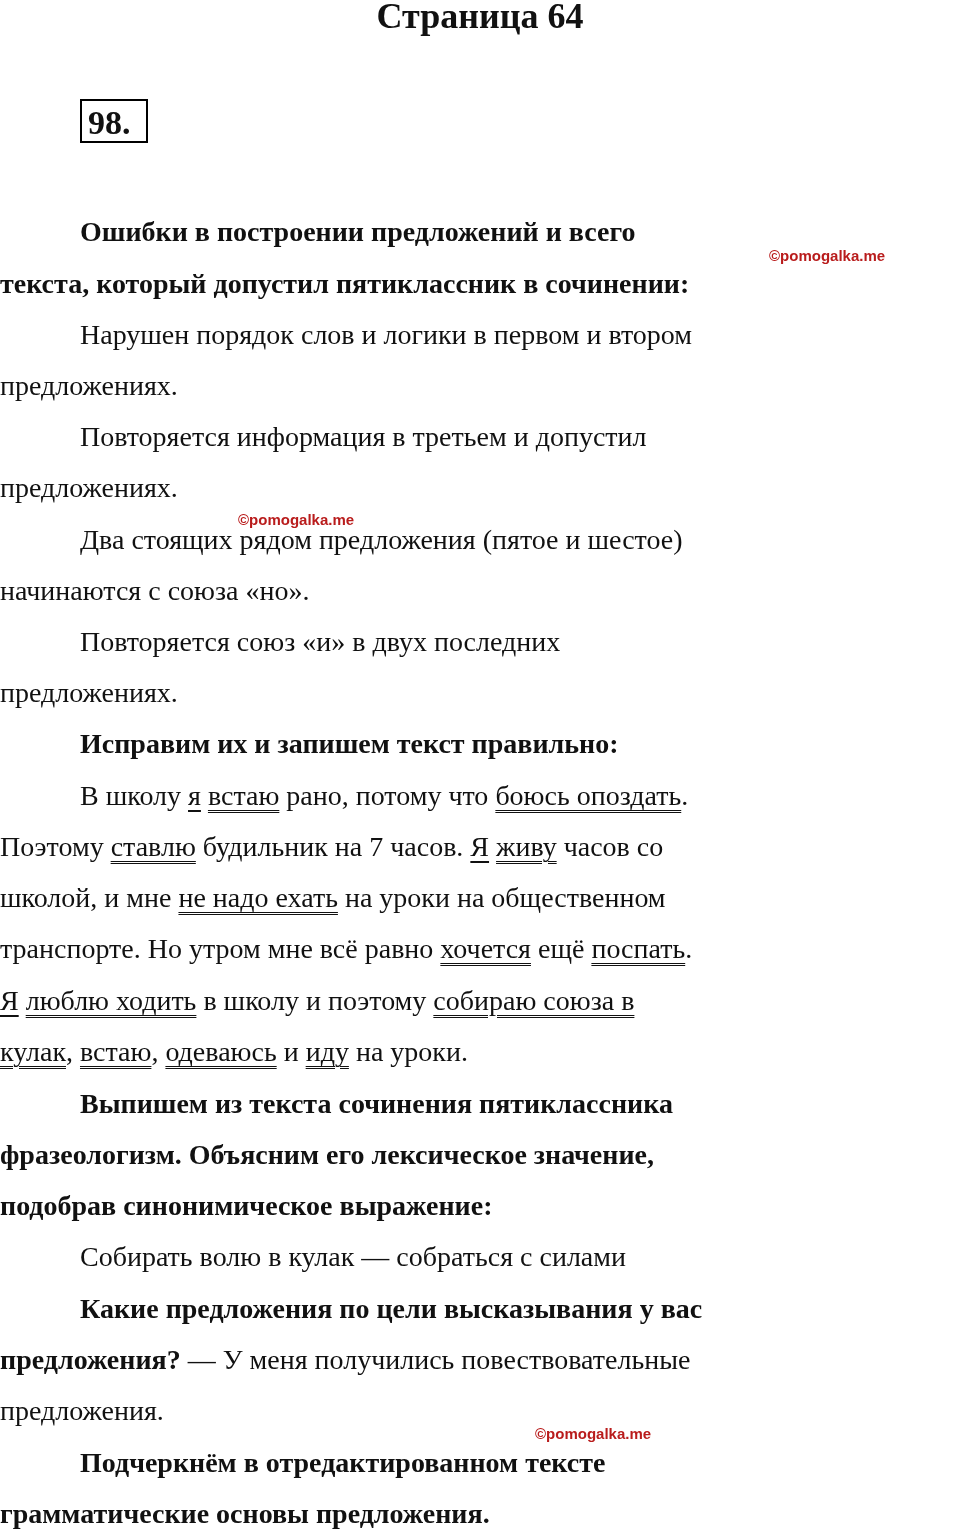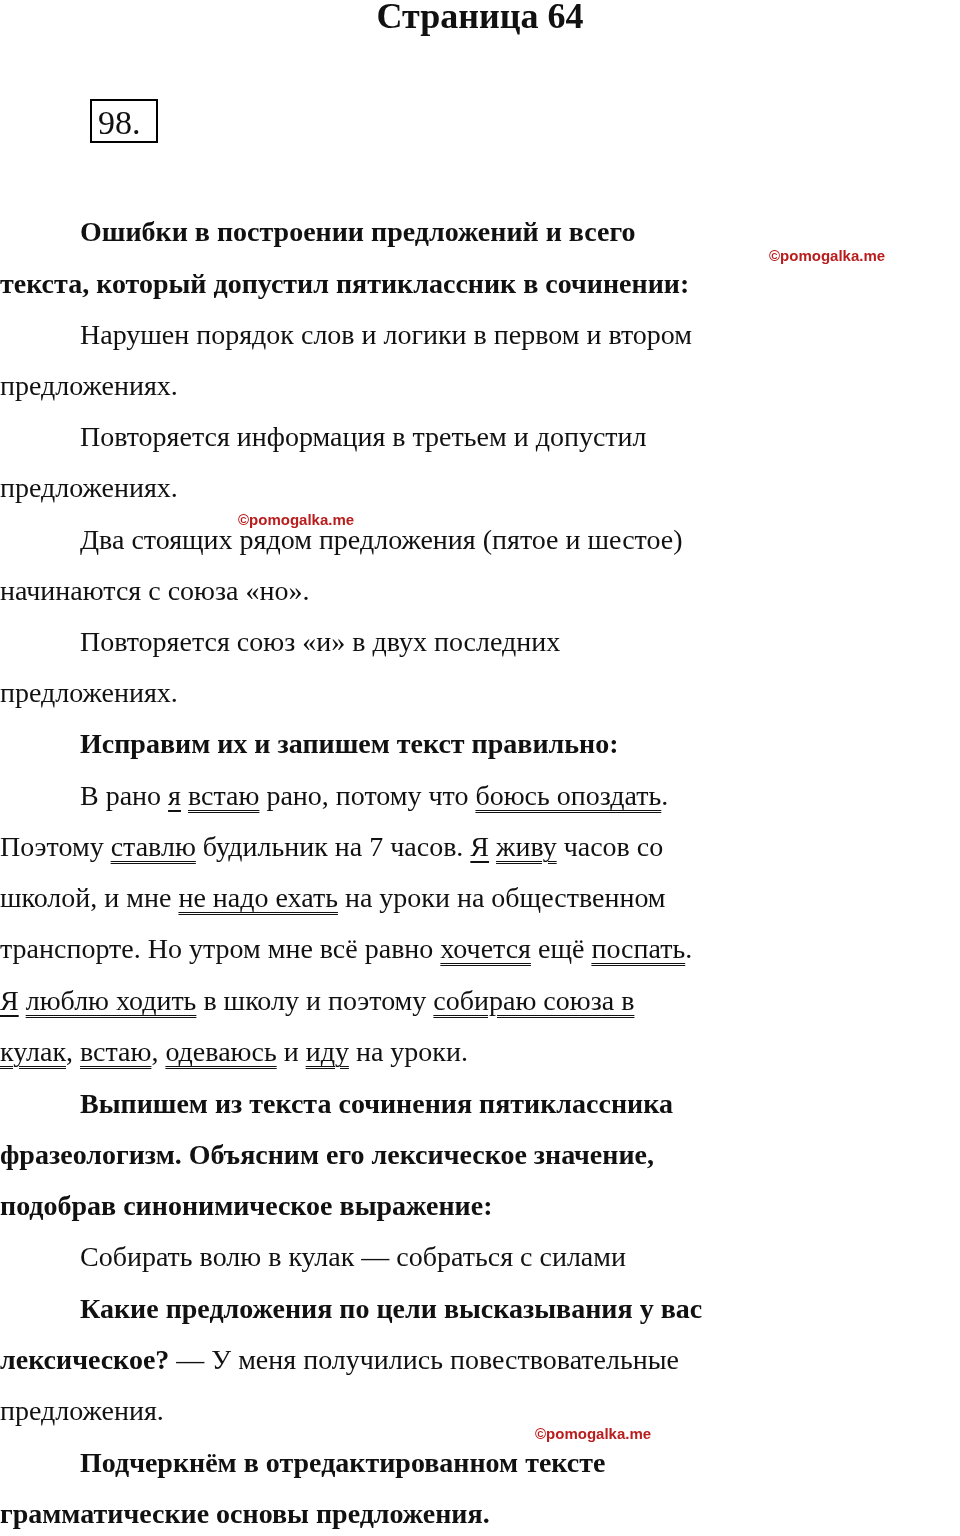--- a/index.html
+++ b/index.html
@@ -4,22 +4,22 @@
 <style>
   html, body { margin: 0; padding: 0; background: #ffffff; }
   body { width: 960px; height: 1536px; position: relative; overflow: hidden;
          font-family: "Liberation Serif", "DejaVu Serif", serif; color: #111; }
   .line { position: absolute; left: 0; white-space: nowrap; font-size: 28px; line-height: 44px; }
   .ind { left: 80px; }
   .b { font-weight: bold; }
   .title { position: absolute; top: -6px; left: 0; width: 960px; text-align: center;
            font-size: 36px; font-weight: bold; line-height: 44px; }
   .num-box { position: absolute; left: 80px; top: 99px; width: 68px; height: 44px;
-             border: 2px solid #000; font-weight: normal; font-size: 34px; line-height: 44px;
-             text-align: left; padding-left: 6px; box-sizing: border-box; margin-left: 10px; }
+             border: 2px solid #000; font-weight: bold; font-size: 34px; line-height: 44px;
+             text-align: left; padding-left: 6px; box-sizing: border-box; }
   .wm { position: absolute; font-family: "Liberation Sans", "DejaVu Sans", sans-serif;
         font-weight: bold; font-size: 15px; line-height: 18px; color: #b91c1c; }
   .subj { text-decoration: underline; text-decoration-thickness: 2px; text-underline-offset: 5px; }
   .pred { text-decoration: underline double; text-decoration-thickness: 1px; text-underline-offset: 5px; }
 </style>
 </head>
 <body>
 
 <div class="title">Страница 64</div>
 <div class="num-box">98.</div>
@@ -32,31 +32,31 @@
 <div class="line" style="top:364px">предложениях.</div>
 <div class="line ind" style="top:415px">Повторяется информация в третьем и допустил</div>
 <div class="line" style="top:466px">предложениях.</div>
 <div class="wm" style="left:238px;top:511px">©pomogalka.me</div>
 <div class="line ind" style="top:518px">Два стоящих рядом предложения (пятое и шестое)</div>
 <div class="line" style="top:569px">начинаются с союза «но».</div>
 <div class="line ind" style="top:620px">Повторяется союз «и» в двух последних</div>
 <div class="line" style="top:671px">предложениях.</div>
 
 <div class="line ind b" style="top:722px">Исправим их и запишем текст правильно:</div>
-<div class="line ind" style="top:774px"><span>В рано </span><span class="subj">я</span><span> </span><span class="pred">встаю</span><span> рано, потому что </span><span class="pred">боюсь опоздать</span><span>.</span></div>
+<div class="line ind" style="top:774px"><span>В школу </span><span class="subj">я</span><span> </span><span class="pred">встаю</span><span> рано, потому что </span><span class="pred">боюсь опоздать</span><span>.</span></div>
 <div class="line" style="top:825px"><span>Поэтому </span><span class="pred">ставлю</span><span> будильник на 7 часов. </span><span class="subj">Я</span><span> </span><span class="pred">живу</span><span> часов со</span></div>
 <div class="line" style="top:876px"><span>школой, и мне </span><span class="pred">не надо ехать</span><span> на уроки на общественном</span></div>
 <div class="line" style="top:927px"><span>транспорте. Но утром мне всё равно </span><span class="pred">хочется</span><span> ещё </span><span class="pred">поспать</span><span>.</span></div>
 <div class="line" style="top:979px"><span class="subj">Я</span><span> </span><span class="pred">люблю ходить</span><span> в школу и поэтому </span><span class="pred">собираю союза в</span></div>
 <div class="line" style="top:1030px"><span class="pred">кулак</span><span>, </span><span class="pred">встаю</span><span>, </span><span class="pred">одеваюсь</span><span> и </span><span class="pred">иду</span><span> на уроки.</span></div>
 
 <div class="line ind b" style="top:1082px">Выпишем из текста сочинения пятиклассника</div>
 <div class="line b" style="top:1133px">фразеологизм. Объясним его лексическое значение,</div>
 <div class="line b" style="top:1184px">подобрав синонимическое выражение:</div>
 <div class="line ind" style="top:1235px">Собирать волю в кулак — собраться с силами</div>
 
 <div class="line ind b" style="top:1287px">Какие предложения по цели высказывания у вас</div>
-<div class="line" style="top:1338px"><span class="b">лексическое?</span><span> — У меня получились повествовательные</span></div>
+<div class="line" style="top:1338px"><span class="b">предложения?</span><span> — У меня получились повествовательные</span></div>
 <div class="line" style="top:1389px">предложения.</div>
 <div class="wm" style="left:535px;top:1425px">©pomogalka.me</div>
 
 <div class="line ind b" style="top:1441px">Подчеркнём в отредактированном тексте</div>
 <div class="line b" style="top:1492px">грамматические основы предложения.</div>
 
 </body></html>

